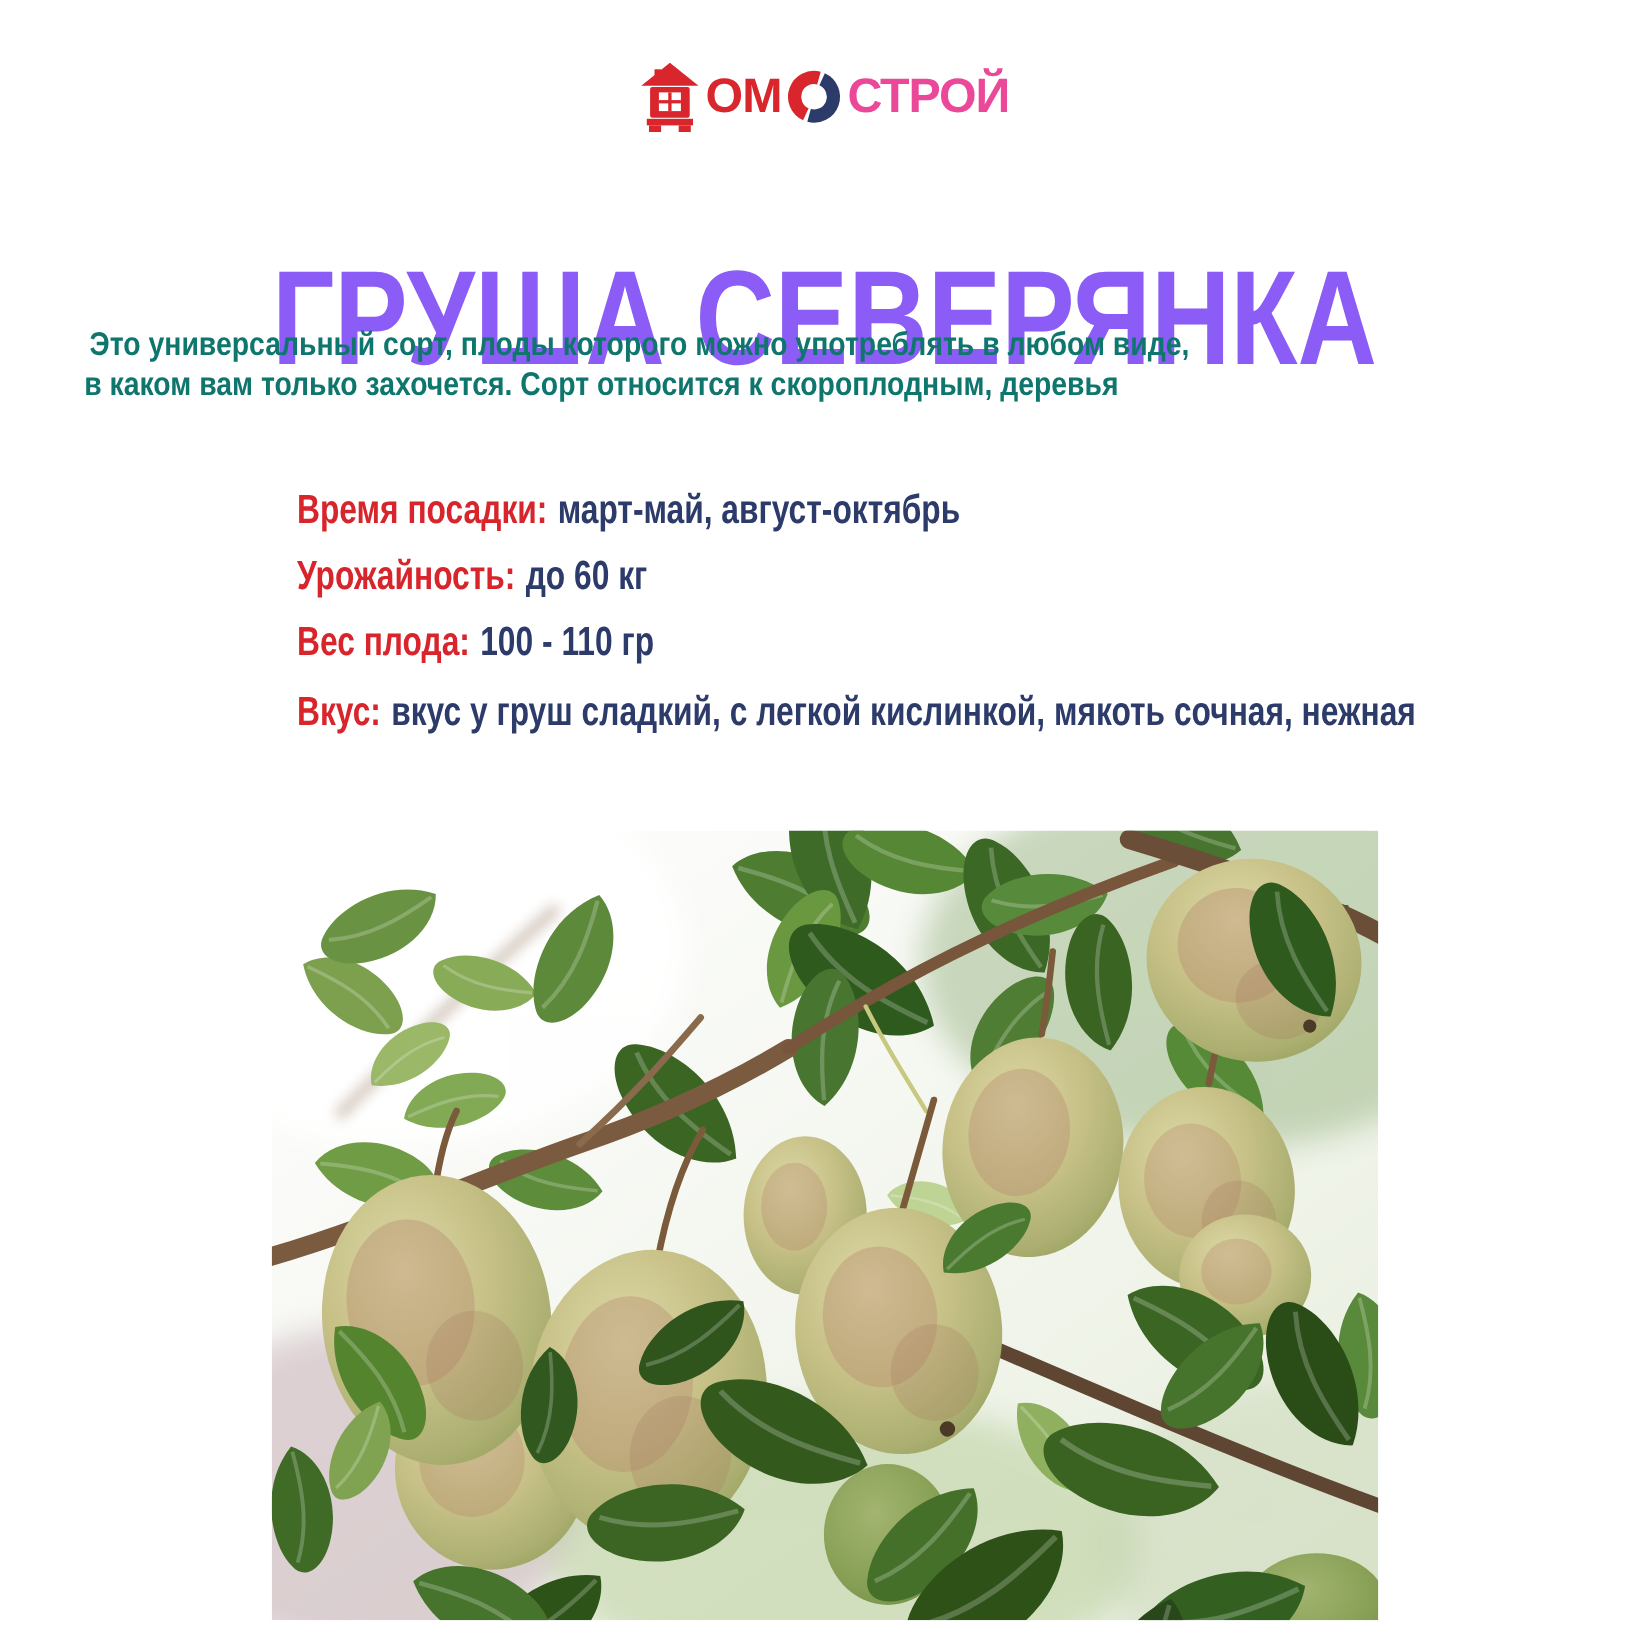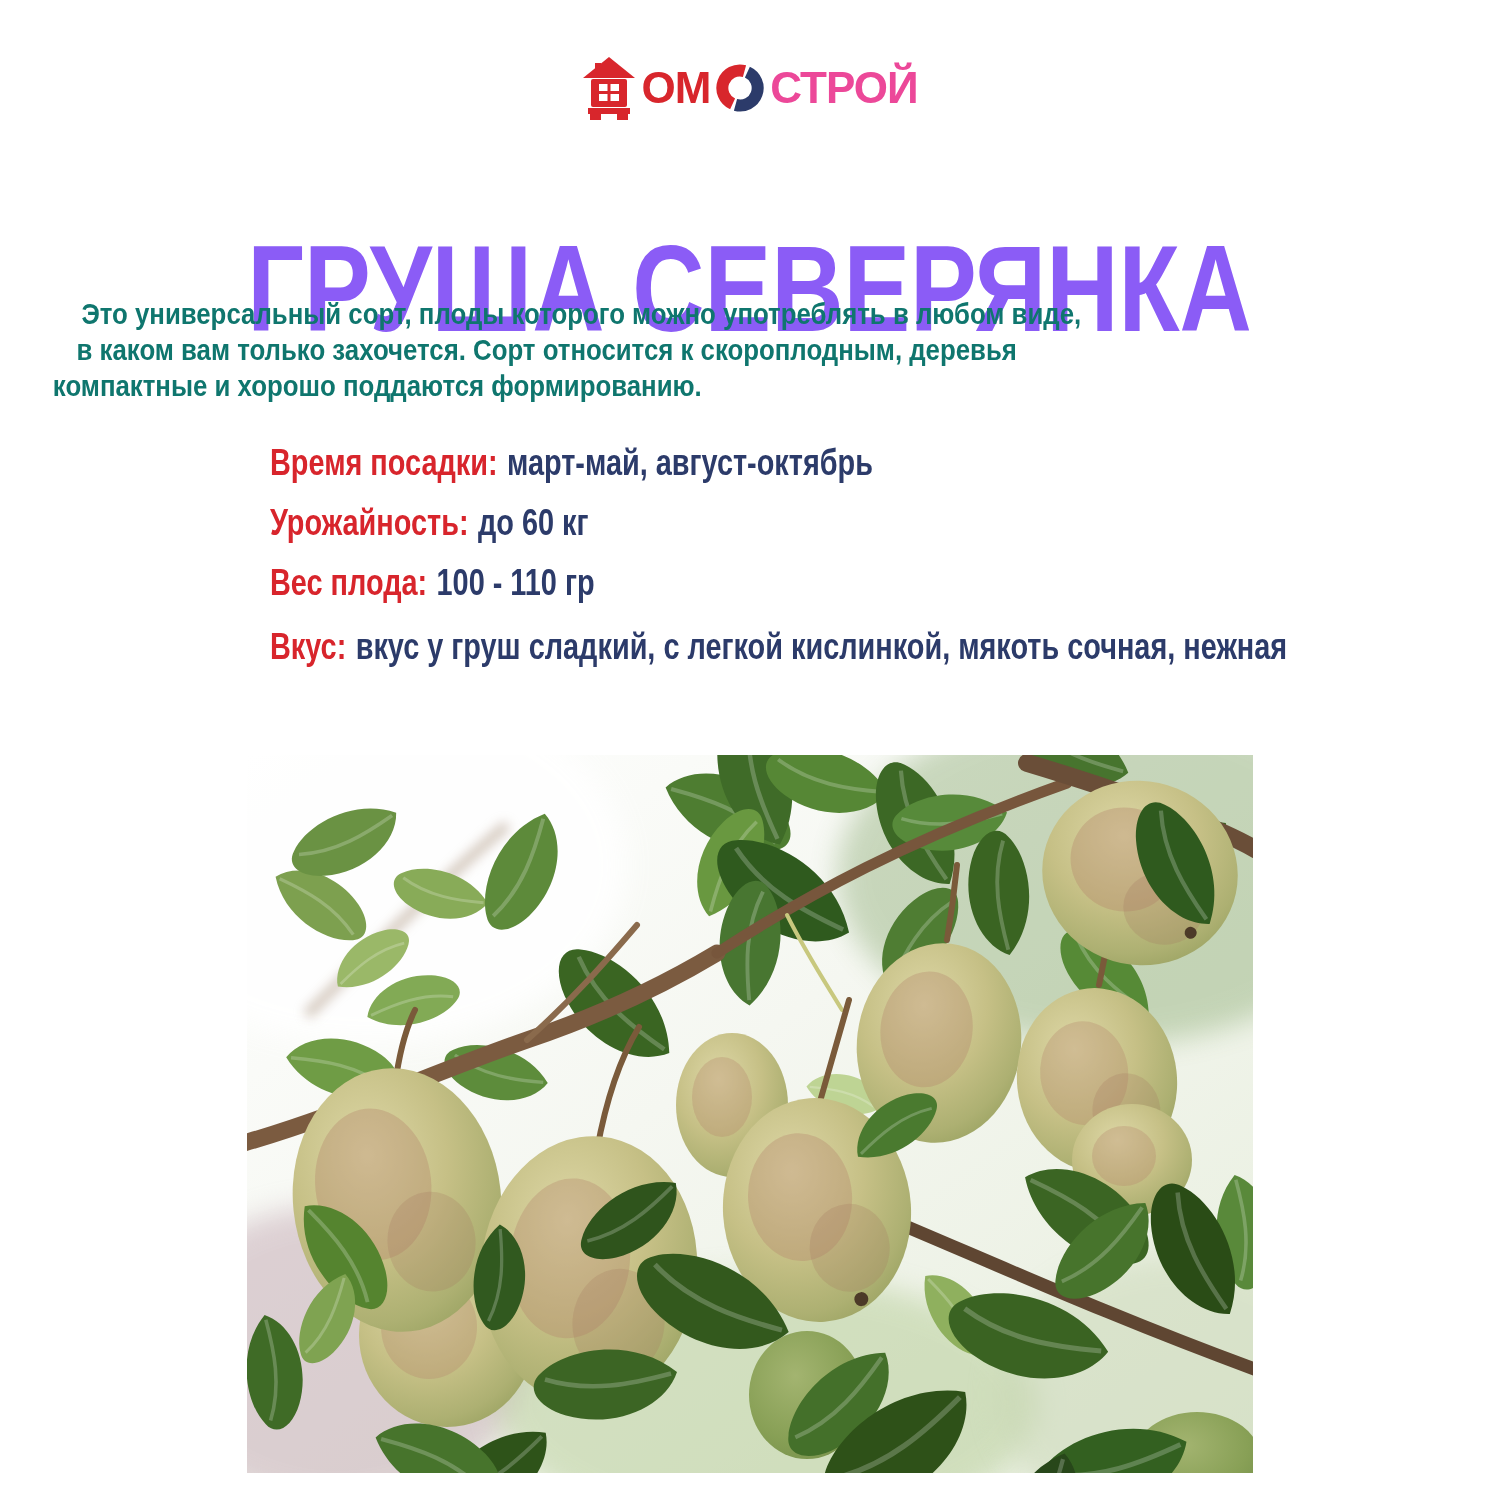--- a/index.html
+++ b/index.html
@@ -66,21 +66,20 @@
       <path d="M20.5,41.9 A17.5 17.5 0 0 0 32.4,9.1" fill="none" stroke="#2c3b6a" stroke-width="12"></path>
     </svg>
     <span class="logo-text logo-navy">СТРОЙ</span>
   </div>
 
   <h1 class="title"><span class="cond-c">ГРУША СЕВЕРЯНКА</span></h1>
 
   <div class="desc">
     <div><span class="cond-c">Это универсальный сорт, плоды которого можно употреблять в любом виде,</span></div>
     <div><span class="cond-c">в каком вам только захочется. Сорт относится к скороплодным, деревья</span></div>
-    <div><span class="cond-c">компактные и хорошо поддаются формированию.</span></div>
   </div>
 
   <ul class="specs">
     <li class="spec-line">
       <span class="cond-l"><span class="spec-label">Время посадки:</span><span class="spec-value">март-май, август-октябрь</span></span>
     </li>
     <li class="spec-line">
       <span class="cond-l"><span class="spec-label">Урожайность:</span><span class="spec-value">до 60 кг</span></span>
     </li>
     <li class="spec-line">

